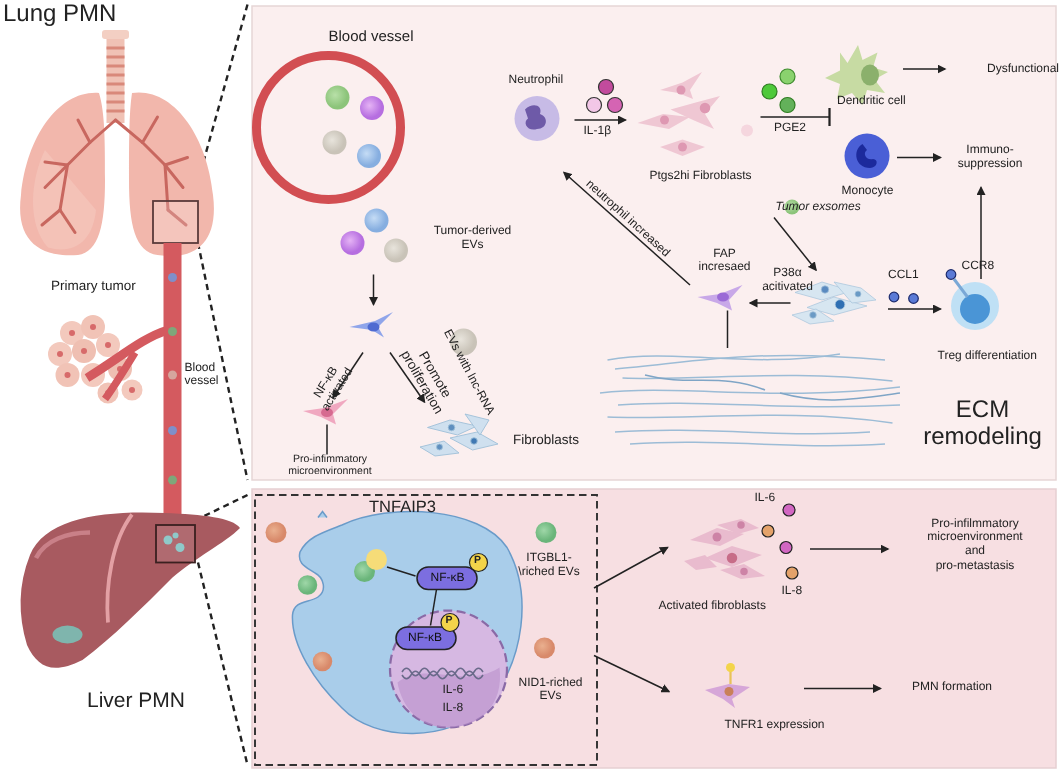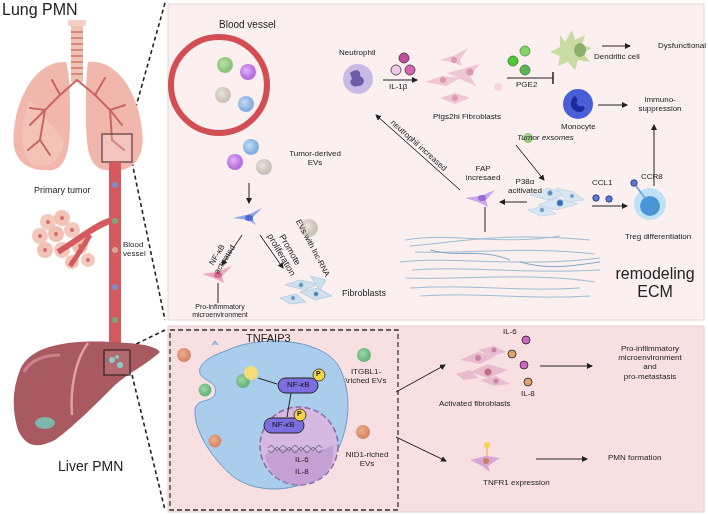--- a/index.html
+++ b/index.html
@@ -336,43 +336,43 @@
 </div>
 <div class="lbl s8 c" style="left:182px;top:303px;width:76px;font-size:7px;">
   <div>Pro-infimmatory</div>
   <div>microenvironment</div>
 </div>
 <div class="lbl s9" style="left:342px;top:288px;">Fibroblasts</div>
 <div class="lbl s8" style="left:339px;top:48px;">Neutrophil</div>
 <div class="lbl s8" style="left:389px;top:82px;">IL-1β</div>
 <div class="lbl s8" style="left:433px;top:112px;">Ptgs2hi Fibroblasts</div>
 <div class="lbl s8" style="left:516px;top:80px;">PGE2</div>
-<div class="lbl s8" style="left:558px;top:52px;margin-left:36px;">Dendritic cell</div>
+<div class="lbl s8" style="left:558px;top:62px;">Dendritic cell</div>
 <div class="lbl s8" style="left:634px;top:41px;margin-left:24px;">Dysfunctional</div>
 <div class="lbl s8" style="left:561px;top:122px;">Monocyte</div>
 <div class="lbl s8 c" style="left:630px;top:95px;width:60px;">
   <div>Immuno-</div>
   <div>suppression</div>
 </div>
 <div class="lbl s8" style="left:517px;top:133px;font-style:italic;">Tumor exsomes</div>
 <div class="lbl s8" style="left:395px;top:118px;transform:rotate(42deg);transform-origin:0 0;">neutrophil increased</div>
 <div class="lbl s8 c" style="left:458px;top:164px;width:50px;">
   <div>FAP</div>
   <div>incresaed</div>
 </div>
 <div class="lbl s8 c" style="left:500px;top:177px;width:50px;">
   <div>P38α</div>
   <div>acitivated</div>
 </div>
 <div class="lbl s8" style="left:592px;top:178px;">CCL1</div>
 <div class="lbl s8" style="left:641px;top:172px;">CCR8</div>
 <div class="lbl s8" style="left:625px;top:222px;margin-top:10px;">Treg differentiation</div>
 <div class="lbl s16 c" style="left:605px;top:265px;width:100px;">
+  <div>ECM</div>
   <div>remodeling</div>
-  <div>ECM</div>
 </div>
 
 <div class="lbl s11" style="left:246px;top:332px;">TNFAIP3</div>
 <div class="lbl s8" style="left:287px;top:380px;color:#111;">NF-κB</div>
 <div class="lbl" style="left:316px;top:370px;font-size:7px;font-weight:bold;">P</div>
 <div class="lbl s8" style="left:272px;top:420px;color:#111;">NF-κB</div>
 <div class="lbl" style="left:297px;top:410px;font-size:7px;font-weight:bold;">P</div>
 <div class="lbl s8" style="left:295px;top:455px;">IL-6</div>
 <div class="lbl s8" style="left:295px;top:467px;">IL-8</div>
 <div class="lbl s8 c" style="left:343px;top:367px;width:46px;">

